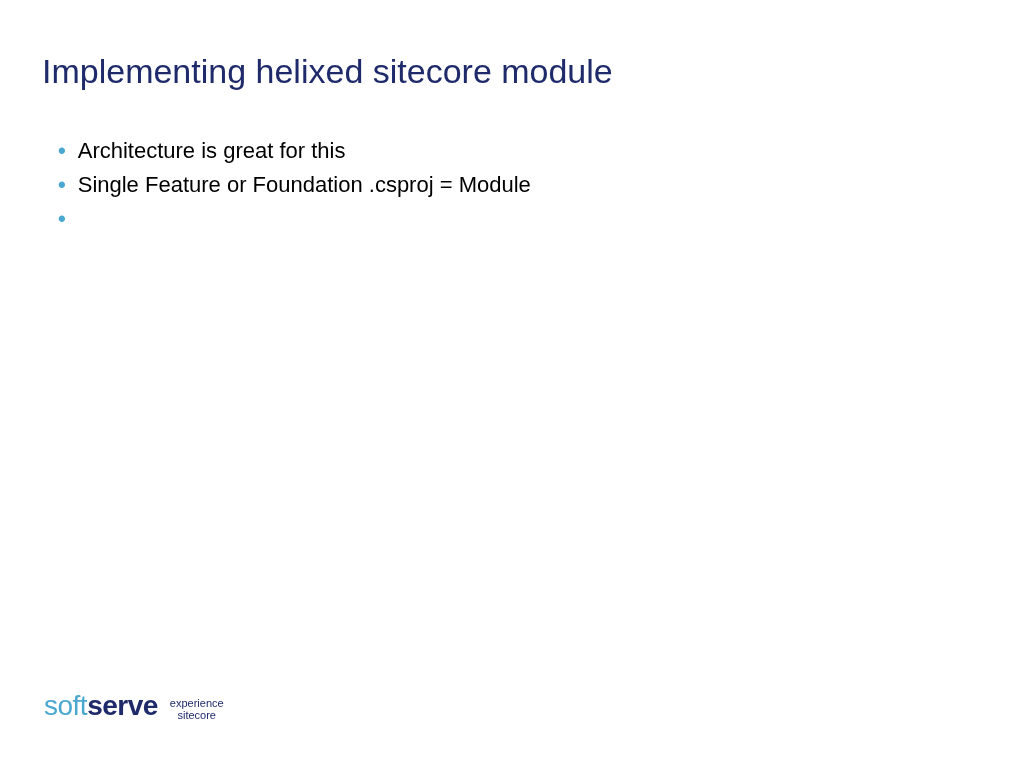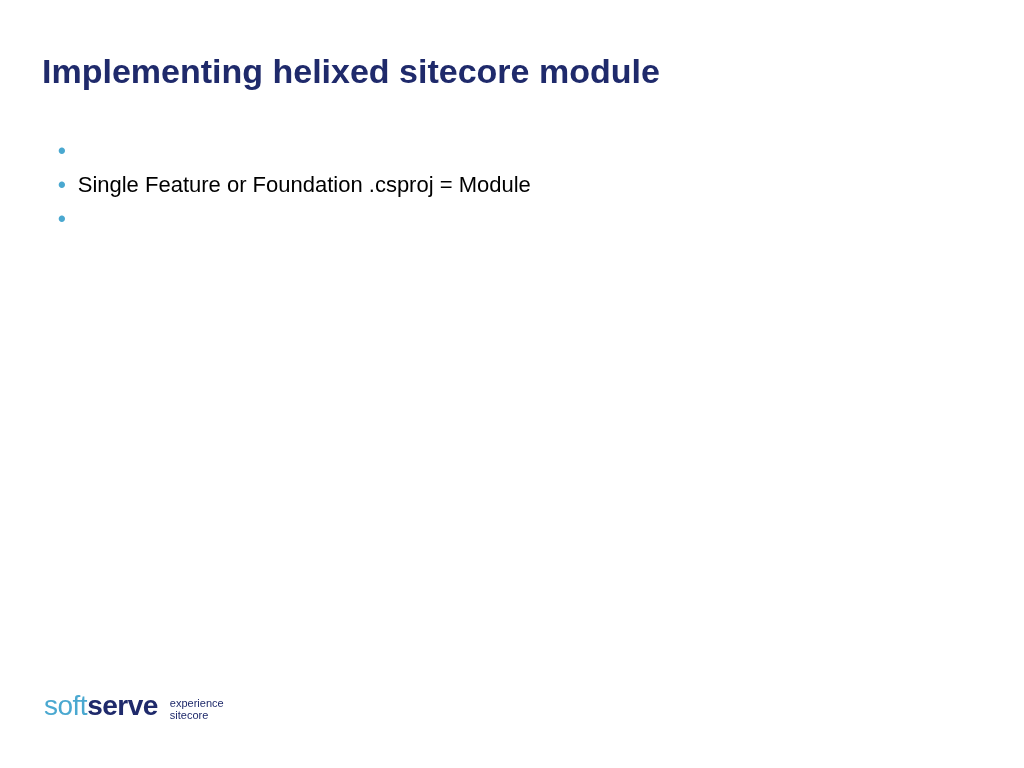--- a/index.html
+++ b/index.html
@@ -13,21 +13,21 @@
       background: #ffffff;
       font-family: Verdana, Geneva, sans-serif;
       position: relative;
       overflow: hidden;
     }
     .slide-title {
       position: absolute;
       top: 52px;
       left: 42px;
       font-size: 34px;
-      font-weight: 700;
+      font-weight: 400;
       color: #1f2a6b;
     }
     .bullet-list {
       position: absolute;
       top: 138px;
       left: 58px;
       list-style: none;
     }
     .bullet-item {
       display: flex;
@@ -45,20 +45,21 @@
     .bullet-text {
       color: #000000;
     }
     .logo {
       position: absolute;
       bottom: 46px;
       left: 44px;
       display: flex;
       align-items: center;
       gap: 8px;
+      text-align: center;
     }
     .logo-soft {
       color: #4aa8d0;
       font-size: 28px;
       font-weight: 300;
       letter-spacing: -0.5px;
     }
     .logo-serve {
       color: #1f2a6b;
       font-size: 28px;
@@ -79,20 +80,21 @@
     }
   </style>
 </head>
 <body>
 
 <h1 class="slide-title">Implementing helixed sitecore module</h1>
 
 <ul class="bullet-list">
   <li class="bullet-item">
     <span class="bullet-marker">•</span>
+    <span class="bullet-text">Architecture is great for this</span>
   </li>
   <li class="bullet-item">
     <span class="bullet-marker">•</span>
     <span class="bullet-text">Single Feature or Foundation .csproj = Module</span>
   </li>
   <li class="bullet-item">
     <span class="bullet-marker">•</span>
   </li>
 </ul>
 

